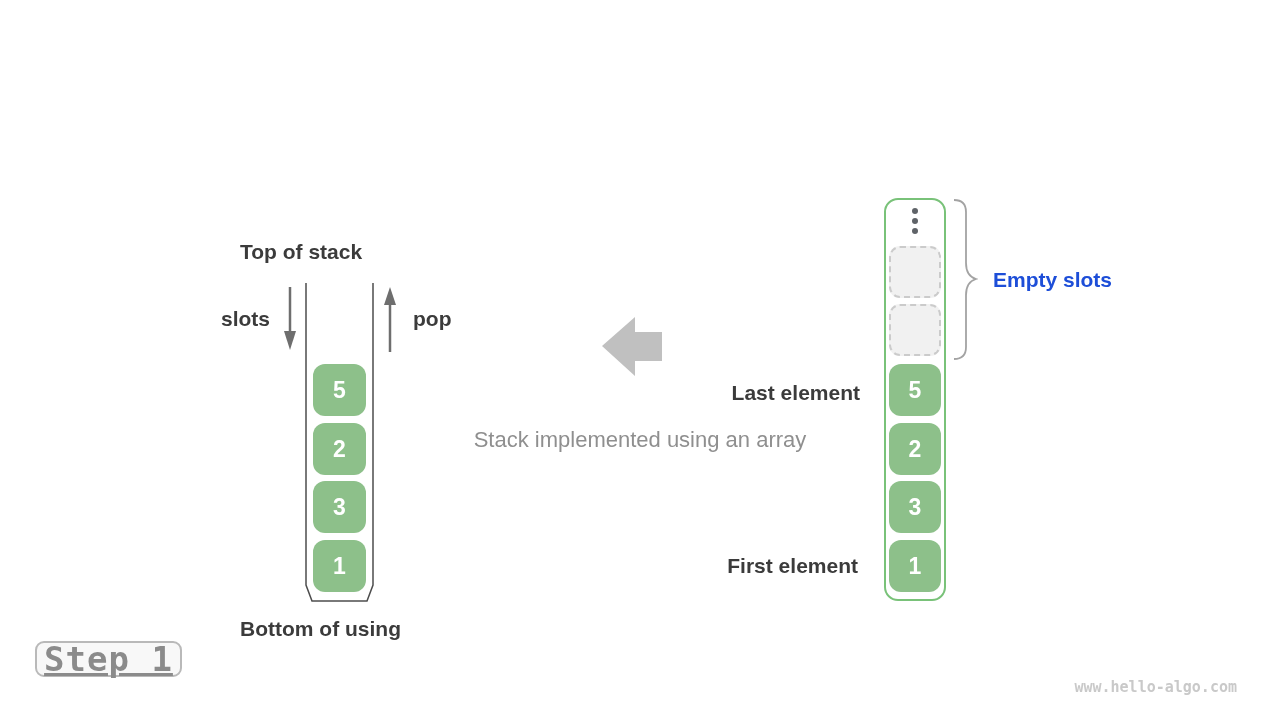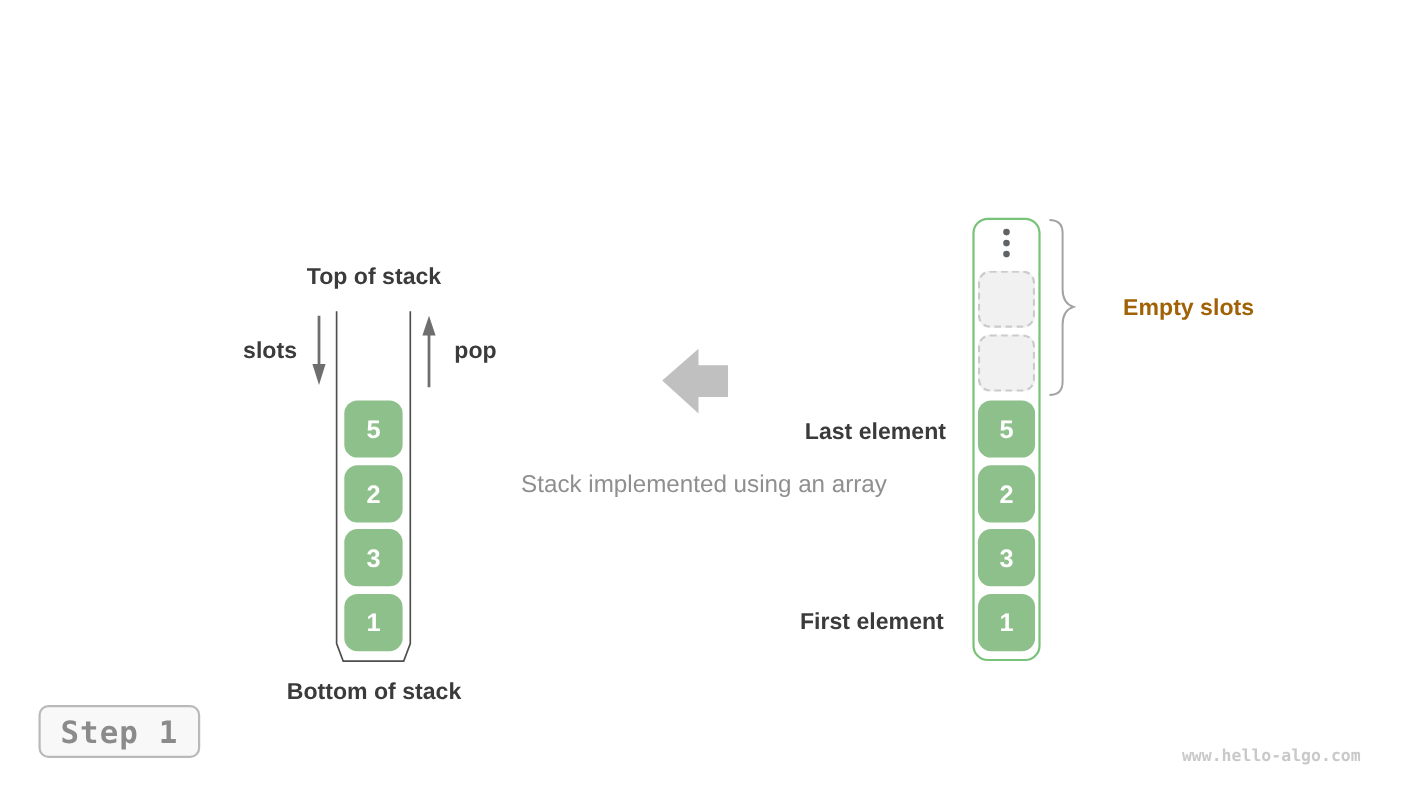--- a/index.html
+++ b/index.html
@@ -30,22 +30,22 @@
     font-family: "Liberation Sans", sans-serif;
   }
   .abs { position: absolute; }
   .bold-label {
     font-size: 21px;
     font-weight: 700;
     color: var(--dark-text);
     line-height: 26px;
     white-space: nowrap;
   }
-  .gray-bold { color: #a16207; margin-left: 28px; }
-  .center-text { text-align: center; }
+  .gray-bold { color: #1d4ed8; }
+  .center-text { text-align: left; }
   .right-text { text-align: right; }
   .caption {
     font-size: 22px;
     color: var(--gray-text);
     text-align: center;
     white-space: nowrap;
   }
   .stack-box {
     position: absolute;
     width: 53px;
@@ -89,32 +89,33 @@
   .wall-path { stroke: var(--wall-gray); stroke-width: 1.5; fill: none; }
   .thin-arrow-line { stroke: var(--arrow-gray); stroke-width: 2.5; }
   .thin-arrow-head { fill: var(--arrow-gray); }
   .block-arrow-shape { fill: var(--block-arrow-gray); }
   .brace-path { stroke: var(--brace-gray); stroke-width: 1.8; fill: none; }
   .step-badge {
     position: absolute;
     left: 35px;
     top: 641px;
     width: 147px;
-    height: 48px;
+    height: 36px;
     border: 2px solid var(--badge-border);
     border-radius: 9px;
     background: var(--badge-bg);
     color: var(--badge-text);
     font-family: "DejaVu Sans Mono", monospace;
-    font-size: 28px;
+    font-size: 34px;
     font-weight: 700;
     letter-spacing: 1px;
     display: flex;
     align-items: center;
     justify-content: center;
+    text-decoration: underline;
   }
   .watermark {
     position: absolute;
     right: 43px;
     top: 678px;
     font-family: "DejaVu Sans Mono", monospace;
     font-size: 15px;
     color: var(--light-gray-text);
     white-space: nowrap;
     font-weight: bold;
@@ -141,21 +142,21 @@
   <svg class="abs" style="left:381px; top:284px;" width="18" height="70" viewBox="0 0 18 70">
     <polygon class="thin-arrow-head" points="3,21 15,21 9,3"></polygon>
     <line class="thin-arrow-line" x1="9" y1="19" x2="9" y2="68"></line>
   </svg>
 
   <div class="stack-box" style="left:313px; top:364px;">5</div>
   <div class="stack-box" style="left:313px; top:423px;">2</div>
   <div class="stack-box" style="left:313px; top:481px;">3</div>
   <div class="stack-box" style="left:313px; top:540px;">1</div>
 
-  <div class="abs bold-label center-text" style="left:240px; top:616px; width:200px;">Bottom of stack</div>
+  <div class="abs bold-label center-text" style="left:240px; top:616px; width:200px;">Bottom of using</div>
 
   <svg class="abs" style="left:602px; top:317px;" width="60" height="59" viewBox="0 0 60 59">
     <polygon class="block-arrow-shape" points="0,29 33,0 33,15 60,15 60,44 33,44 33,59"></polygon>
   </svg>
   <div class="abs caption" style="left:390px; top:427px; width:500px;">Stack implemented using an array</div>
 
   <div class="array-container"></div>
 
   <div class="dot" style="top:208px;"></div>
   <div class="dot" style="top:218px;"></div>

